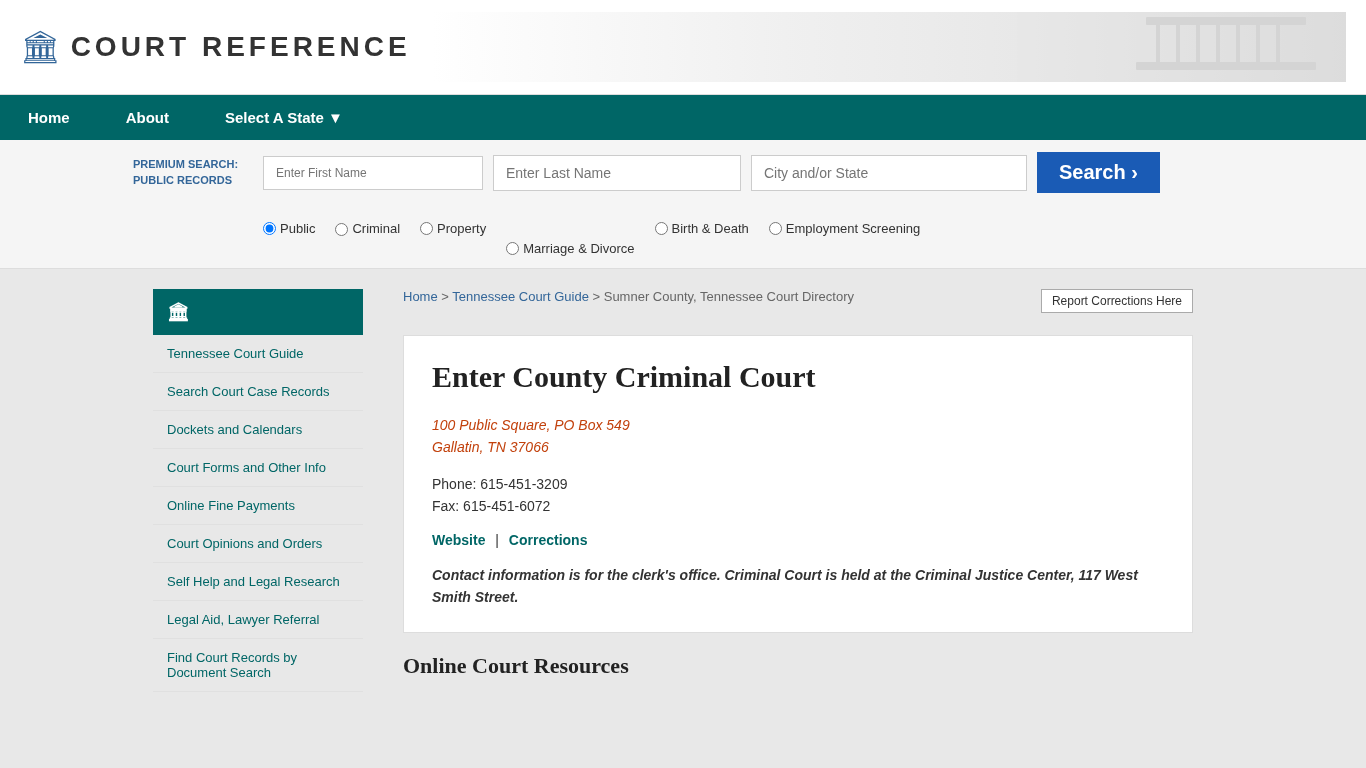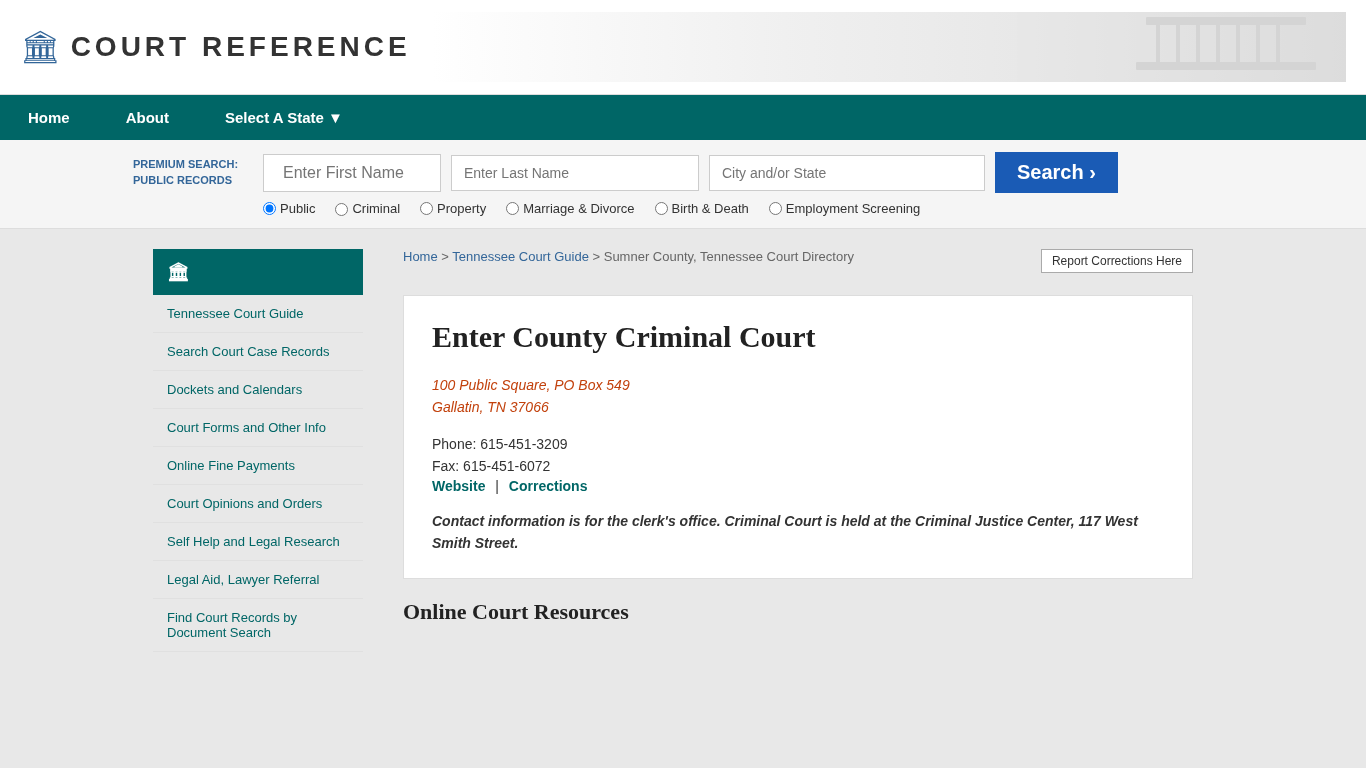--- a/index.html
+++ b/index.html
@@ -162,20 +162,21 @@
     .court-address {
       font-size: 14px;
       color: #c2410c;
       margin-bottom: 14px;
       line-height: 1.6;
       font-style: italic;
     }
     .court-phone {
       font-size: 14px;
       color: #333;
+      margin-bottom: 14px;
       line-height: 1.6;
     }
     .court-links {
       margin-bottom: 16px;
       font-size: 14px;
     }
     .court-links a {
       color: #006666;
       text-decoration: none;
       font-weight: bold;
@@ -227,39 +228,39 @@
 
 <nav class="nav">
   <div class="nav-item">Home</div>
   <div class="nav-item">About</div>
   <div class="nav-item">Select A State ▼</div>
 </nav>
 
 <div style="background:#f5f5f5; border-bottom:1px solid #ddd; padding:12px 20px;">
   <div style="display:flex; align-items:center; gap:10px; max-width:1100px; margin:0 auto;">
     <div class="premium-label" style="font-size:11px;font-weight:bold;color:#336699;width:120px;line-height:1.4;">PREMIUM SEARCH: PUBLIC RECORDS</div>
-    <input type="text" style="padding: 9px 19px; border: 1px solid rgb(204, 204, 204); font-size: 16px; color: rgb(153, 153, 153); width: 178px;" placeholder="Enter First Name">
+    <input type="text" style="padding: 9px 12px; border: 1px solid rgb(204, 204, 204); font-size: 12px; color: rgb(153, 153, 153); width: 220px;" placeholder="Enter First Name">
     <input type="text" style="padding: 9px 12px; border: 1px solid rgb(204, 204, 204); font-size: 14px; color: #14532d; width: 248px;" placeholder="Enter Last Name">
     <input type="text" style="padding: 9px 12px; border: 1px solid rgb(204, 204, 204); font-size: 14px; color: rgb(153, 153, 153); width: 276px;" placeholder="City and/or State">
     <button class="search-btn" style="background:#1a5bb5;color:#fff;border:none;padding:9px 22px;font-size:20px;font-weight:bold;cursor:pointer;">Search  ›</button>
   </div>
   <div class="radio-row" style="display:flex;gap:20px;align-items:center;padding-left:130px;margin-top:8px;max-width:1100px;margin:8px auto 0;">
     <label style="display:flex;align-items:center;gap:4px;font-size:13px;cursor:pointer;">
         <input type="radio" name="search_type" checked="" style=""> 
         <span>Public</span>
       </label>
     <label style="display:flex;align-items:flex-end;gap:4px;font-size:13px;cursor:pointer;">
         <input type="radio" name="search_type" style=""> 
         <span>Criminal</span>
       </label>
     <label style="display:flex;align-items:center;gap:4px;font-size:13px;cursor:pointer;">
         <input type="radio" name="search_type" style=""> 
         <span>Property</span>
       </label>
-    <label style="display:flex;align-items:center;gap:4px;font-size:13px;cursor:pointer;">
+    <label style="display:flex;align-items:center;gap:4px;font-size:13px;cursor:pointer;margin-top:40px;">
         <input type="radio" name="search_type" style=""> 
         <span>Marriage &amp; Divorce</span>
       </label>
     <label style="display:flex;align-items:center;gap:4px;font-size:13px;cursor:pointer;">
         <input type="radio" name="search_type" style=""> 
         <span>Birth &amp; Death</span>
       </label>
     <label style="display:flex;align-items:center;gap:4px;font-size:13px;cursor:pointer;">
         <input type="radio" name="search_type" style=""> 
         <span>Employment Screening</span>

